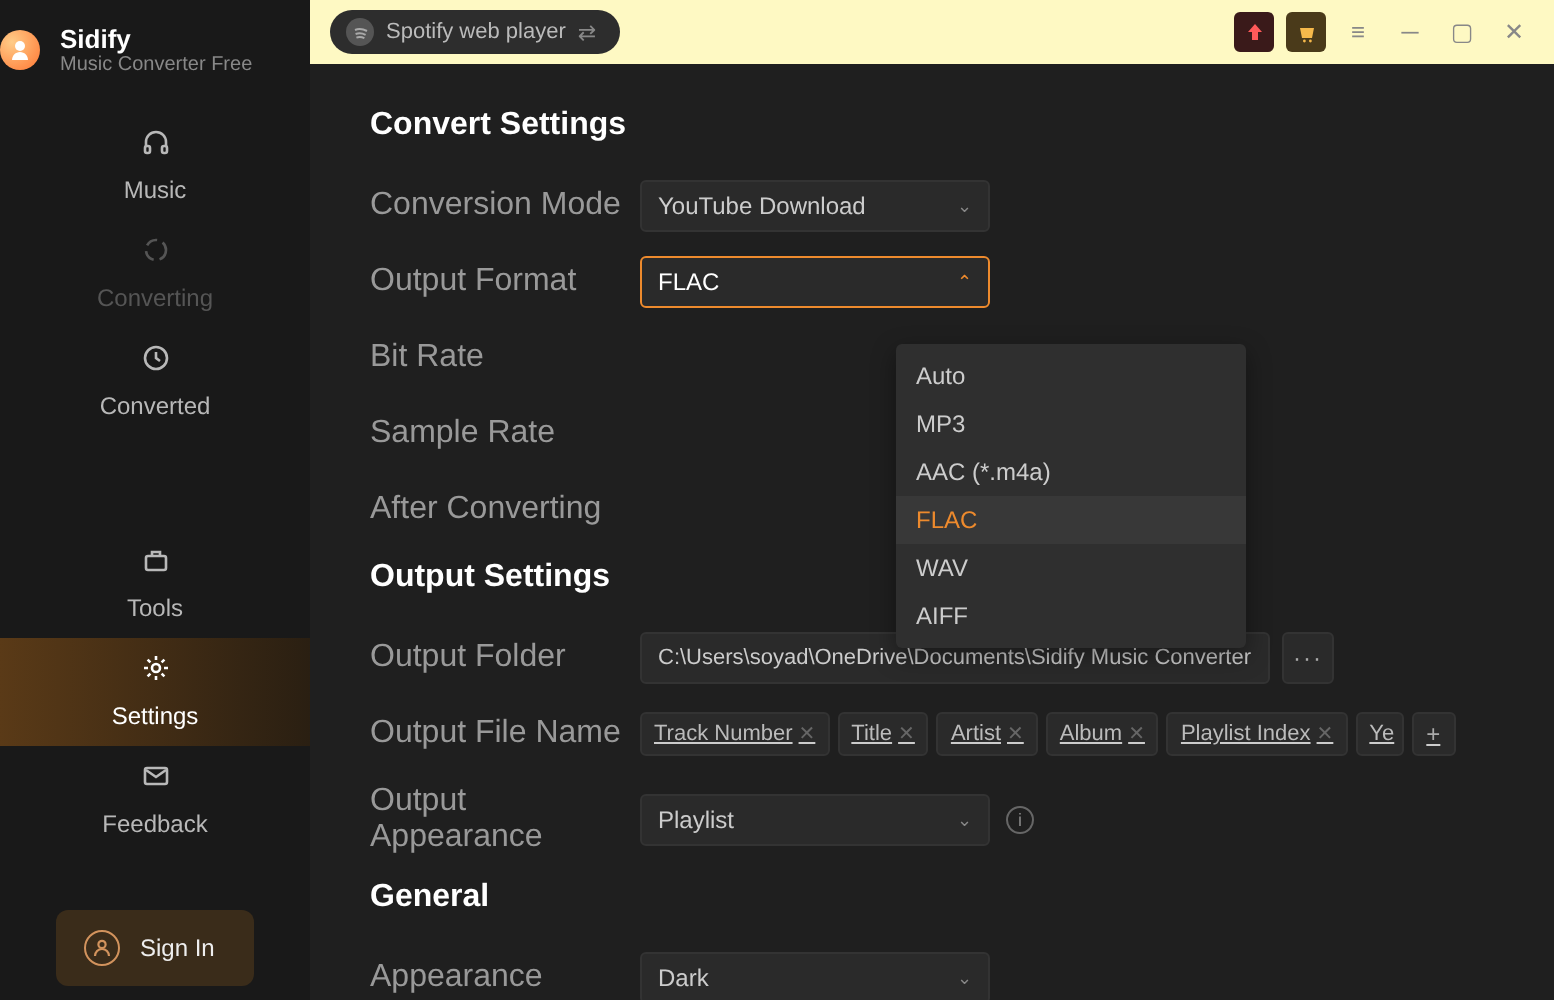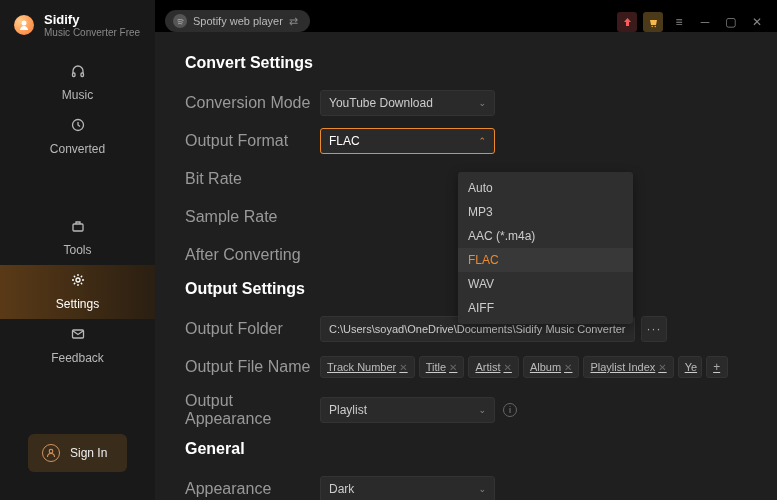--- a/index.html
+++ b/index.html
@@ -1,34 +1,34 @@
 <!DOCTYPE html>
 <html><head>
 <meta charset="utf-8">
 <style>
 * { margin: 0; padding: 0; box-sizing: border-box; }
 body { font-family: -apple-system, "Segoe UI", Arial, sans-serif; background: #1a1a1a; color: #ccc; font-size: 12px; width: 777px; height: 500px; overflow: hidden; }
 .app { display: flex; height: 100%; background: #1f1f1f; }
 .sidebar { width: 155px; background: #191919; display: flex; flex-direction: column; }
-.brand { display: flex; align-items: center; padding: 12px 14px 10px; gap: 10px; }
+.brand { display: flex; align-items: center; padding: 12px 0 10px; gap: 10px; }
 .brand-icon { width: 20px; height: 20px; border-radius: 50%; background: radial-gradient(circle at 30% 30%, #ffcc88, #ff7733); display: flex; align-items: center; justify-content: center; }
 .brand-text { display: flex; flex-direction: column; }
 .brand-title { color: #fff; font-size: 13px; font-weight: 600; }
 .brand-sub { color: #888; font-size: 10px; }
 .nav { margin-top: 8px; }
 .nav-item { display: flex; align-items: center; gap: 10px; padding: 8px 18px; color: #b8b8b8; cursor: pointer; font-size: 12px; flex-direction: column; }
 .nav-item.dim { color: #555; }
 .nav-item.active { background: linear-gradient(90deg, #5a3a17, #2a1f12); color: #fff; }
 .nav-section { margin-top: 47px; }
 .nav-ic { width: 14px; height: 14px; display: inline-flex; align-items: center; justify-content: center; }
 .spacer { flex: 1; }
 .signin { margin: 28px; padding: 10px 14px; background: #3a2c1a; border-radius: 6px; display: flex; align-items: center; gap: 10px; cursor: pointer; color: #eee; font-size: 12px; }
 .signin-ic { width: 18px; height: 18px; border: 1.4px solid #d2935d; border-radius: 50%; display: flex; align-items: center; justify-content: center; }
 .main { flex: 1; display: flex; flex-direction: column; overflow: hidden; position: relative; }
-.titlebar { height: 32px; display: flex; align-items: flex-end; padding: 0 10px; background: #000000; }
+.titlebar { height: 32px; display: flex; align-items: center; padding: 0 10px; background: #fef9c3; }
 .pill { background: #2d2d2d; border-radius: 14px; padding: 4px 12px 4px 8px; display: flex; align-items: center; gap: 6px; font-size: 11px; color: #bbb; }
 .pill-ic { width: 14px; height: 14px; border-radius: 50%; background: #555; display: flex; align-items: center; justify-content: center; }
 .tb-right { margin-left: auto; display: flex; align-items: center; gap: 6px; }
 .tb-btn { width: 20px; height: 20px; display: flex; align-items: center; justify-content: center; border-radius: 3px; cursor: pointer; color: #888; }
 .upd { background: #3a1a1a; color: #e55; }
 .shop { background: #4a3a1a; color: #f6b94b; }
 .content { flex: 1; overflow-y: auto; padding: 10px 30px 20px; position: relative; }
 .content::-webkit-scrollbar { width: 6px; }
 .content::-webkit-scrollbar-thumb { background: #3a3a3a; border-radius: 3px; }
 h2 { color: #fff; font-size: 16px; font-weight: 700; margin: 12px 0 18px; }
@@ -38,21 +38,21 @@
 .select.hl { border-color: #ed8a2d; color: #fff; }
 .chev { color: #888; font-size: 9px; }
 .select.hl .chev { color: #ed8a2d; }
 .pathbox { width: 315px; height: 26px; background: #2a2a2a; border: 1px solid #333; border-radius: 3px; padding: 0 8px; color: #ccc; display: flex; align-items: center; font-size: 11px; overflow: hidden; white-space: nowrap; }
 .morebox { width: 26px; height: 26px; margin-left: 6px; background: #2a2a2a; border: 1px solid #333; border-radius: 3px; display: flex; align-items: center; justify-content: center; cursor: pointer; color: #aaa; font-size: 12px; letter-spacing: 1px; }
 .tags { display: flex; gap: 4px; align-items: center; text-decoration: underline; }
 .tag { background: #2a2a2a; border: 1px solid #333; border-radius: 3px; padding: 3px 6px; font-size: 11px; color: #bbb; display: flex; align-items: center; gap: 3px; height: 22px; }
 .tag-x { color: #666; font-size: 10px; cursor: pointer; }
 .addtag { width: 22px; height: 22px; background: #2a2a2a; border: 1px solid #333; border-radius: 3px; display: flex; align-items: center; justify-content: center; cursor: pointer; color: #aaa; }
 .help-ic { margin-left: 8px; width: 14px; height: 14px; border: 1px solid #666; border-radius: 50%; display: flex; align-items: center; justify-content: center; color: #888; font-size: 9px; cursor: pointer; }
-.dropdown { position: absolute; left: 303px; top: 140px; width: 175px; background: #2f2f2f; border-radius: 3px; z-index: 10; padding: 4px 0; box-shadow: 0 4px 12px rgba(0,0,0,.4); }
+.dropdown { position: absolute; left: 293px; top: 140px; width: 175px; background: #2f2f2f; border-radius: 3px; z-index: 10; padding: 4px 0; box-shadow: 0 4px 12px rgba(0,0,0,.4); }
 .dd-item { padding: 5px 10px; font-size: 12px; color: #ccc; cursor: pointer; }
 .dd-item.sel { color: #ed8a2d; background: #383838; }
 </style>
 </head>
 <body>
 
 <div class="app">
   <div class="sidebar">
     <div class="brand">
       <div class="brand-icon">
@@ -69,20 +69,28 @@
     <div class="nav">
       <div class="nav-item">
         <span class="nav-ic">
             <svg width="14" height="14" viewBox="0 0 14 14" fill="none" stroke="#b8b8b8" stroke-width="1.3">
               <path d="M2 9V7a5 5 0 0110 0v2"></path>
               <rect x="1.5" y="9" width="2.5" height="3.5" rx="1"></rect>
               <rect x="10" y="9" width="2.5" height="3.5" rx="1"></rect>
             </svg>
           </span>
         <span>Music</span>
+      </div>
+      <div class="nav-item dim">
+        <span class="nav-ic">
+            <svg width="14" height="14" viewBox="0 0 14 14" fill="none" stroke="#555" stroke-width="1.3">
+              <circle cx="7" cy="7" r="5" stroke-dasharray="6 3"></circle>
+            </svg>
+          </span>
+        <span>Converting</span>
       </div>
       <div class="nav-item">
         <span class="nav-ic">
             <svg width="14" height="14" viewBox="0 0 14 14" fill="none" stroke="#b8b8b8" stroke-width="1.3">
               <circle cx="7" cy="7" r="5.5"></circle>
               <path d="M7 4v3l2 1.5"></path>
             </svg>
           </span>
         <span>Converted</span>
       </div>

